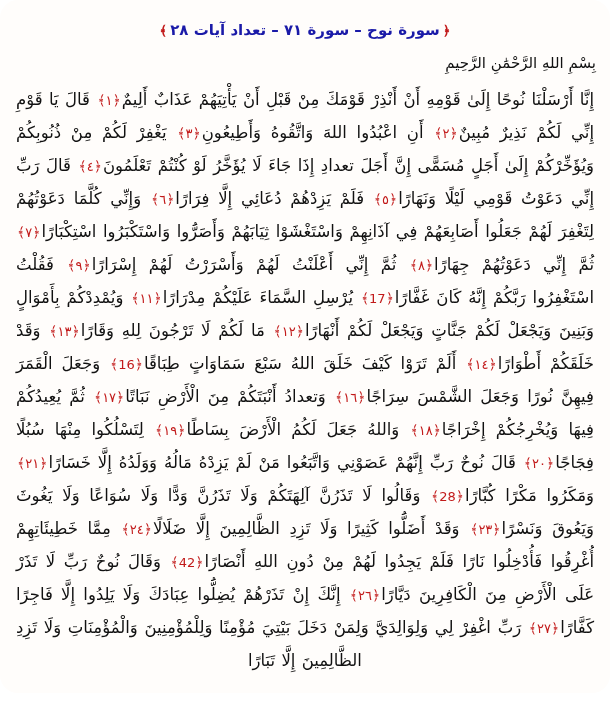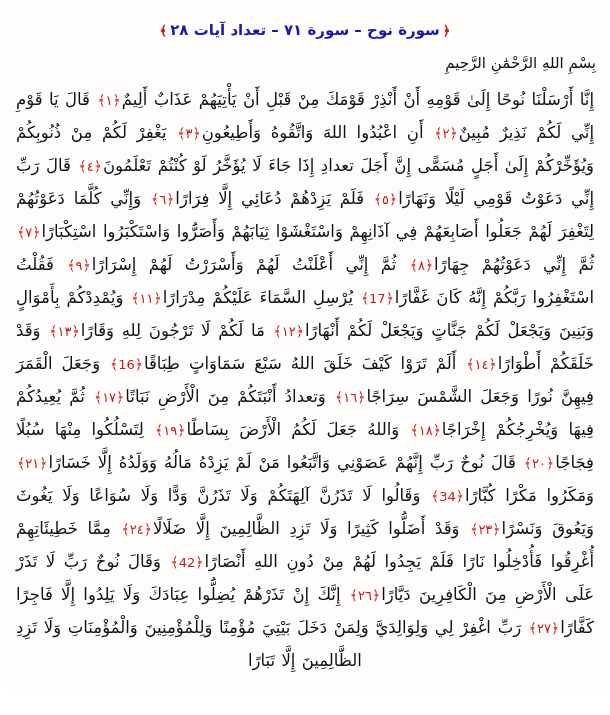--- a/index.html
+++ b/index.html
@@ -95,21 +95,21 @@
     <span class="aya">وَيُمْدِدْكُمْ بِأَمْوَالٍ وَبَنِينَ وَيَجْعَلْ لَكُمْ جَنَّاتٍ وَيَجْعَلْ لَكُمْ أَنْهَارًا</span><span class="ayamark">﴿<span class="num">١٢</span>﴾</span>
     <span class="aya">مَا لَكُمْ لَا تَرْجُونَ لِلهِ وَقَارًا</span><span class="ayamark">﴿<span class="num">١٣</span>﴾</span>
     <span class="aya">وَقَدْ خَلَقَكُمْ أَطْوَارًا</span><span class="ayamark">﴿<span class="num">١٤</span>﴾</span>
     <span class="aya">أَلَمْ تَرَوْا كَيْفَ خَلَقَ اللهُ سَبْعَ سَمَاوَاتٍ طِبَاقًا</span><span class="ayamark">﴿<span class="num">16</span>﴾</span>
     <span class="aya">وَجَعَلَ الْقَمَرَ فِيهِنَّ نُورًا وَجَعَلَ الشَّمْسَ سِرَاجًا</span><span class="ayamark">﴿<span class="num">١٦</span>﴾</span>
     <span class="aya">وَتعدادُ أَنْبَتَكُمْ مِنَ الْأَرْضِ نَبَاتًا</span><span class="ayamark">﴿<span class="num">١٧</span>﴾</span>
     <span class="aya">ثُمَّ يُعِيدُكُمْ فِيهَا وَيُخْرِجُكُمْ إِخْرَاجًا</span><span class="ayamark">﴿<span class="num">١٨</span>﴾</span>
     <span class="aya">وَاللهُ جَعَلَ لَكُمُ الْأَرْضَ بِسَاطًا</span><span class="ayamark">﴿<span class="num">١٩</span>﴾</span>
     <span class="aya">لِتَسْلُكُوا مِنْهَا سُبُلًا فِجَاجًا</span><span class="ayamark">﴿<span class="num">٢٠</span>﴾</span>
     <span class="aya">قَالَ نُوحٌ رَبِّ إِنَّهُمْ عَصَوْنِي وَاتَّبَعُوا مَنْ لَمْ يَزِدْهُ مَالُهُ وَوَلَدُهُ إِلَّا خَسَارًا</span><span class="ayamark">﴿<span class="num">٢١</span>﴾</span>
-    <span class="aya">وَمَكَرُوا مَكْرًا كُبَّارًا</span><span class="ayamark">﴿<span class="num">34</span>﴾</span>
+    <span class="aya">وَمَكَرُوا مَكْرًا كُبَّارًا</span><span class="ayamark">﴿<span class="num">28</span>﴾</span>
     <span class="aya">وَقَالُوا لَا تَذَرُنَّ آلِهَتَكُمْ وَلَا تَذَرُنَّ وَدًّا وَلَا سُوَاعًا وَلَا يَغُوثَ وَيَعُوقَ وَنَسْرًا</span><span class="ayamark">﴿<span class="num">٢٣</span>﴾</span>
     <span class="aya">وَقَدْ أَضَلُّوا كَثِيرًا وَلَا تَزِدِ الظَّالِمِينَ إِلَّا ضَلَالًا</span><span class="ayamark">﴿<span class="num">٢٤</span>﴾</span>
     <span class="aya">مِمَّا خَطِيئَاتِهِمْ أُغْرِقُوا فَأُدْخِلُوا نَارًا فَلَمْ يَجِدُوا لَهُمْ مِنْ دُونِ اللهِ أَنْصَارًا</span><span class="ayamark">﴿<span class="num">42</span>﴾</span>
     <span class="aya">وَقَالَ نُوحٌ رَبِّ لَا تَذَرْ عَلَى الْأَرْضِ مِنَ الْكَافِرِينَ دَيَّارًا</span><span class="ayamark">﴿<span class="num">٢٦</span>﴾</span>
     <span class="aya">إِنَّكَ إِنْ تَذَرْهُمْ يُضِلُّوا عِبَادَكَ وَلَا يَلِدُوا إِلَّا فَاجِرًا كَفَّارًا</span><span class="ayamark">﴿<span class="num">٢٧</span>﴾</span>
     <span class="aya">رَبِّ اغْفِرْ لِي وَلِوَالِدَيَّ وَلِمَنْ دَخَلَ بَيْتِيَ مُؤْمِنًا وَلِلْمُؤْمِنِينَ وَالْمُؤْمِنَاتِ وَلَا تَزِدِ الظَّالِمِينَ إِلَّا تَبَارًا</span>
   </div>
 
 </div>
 

